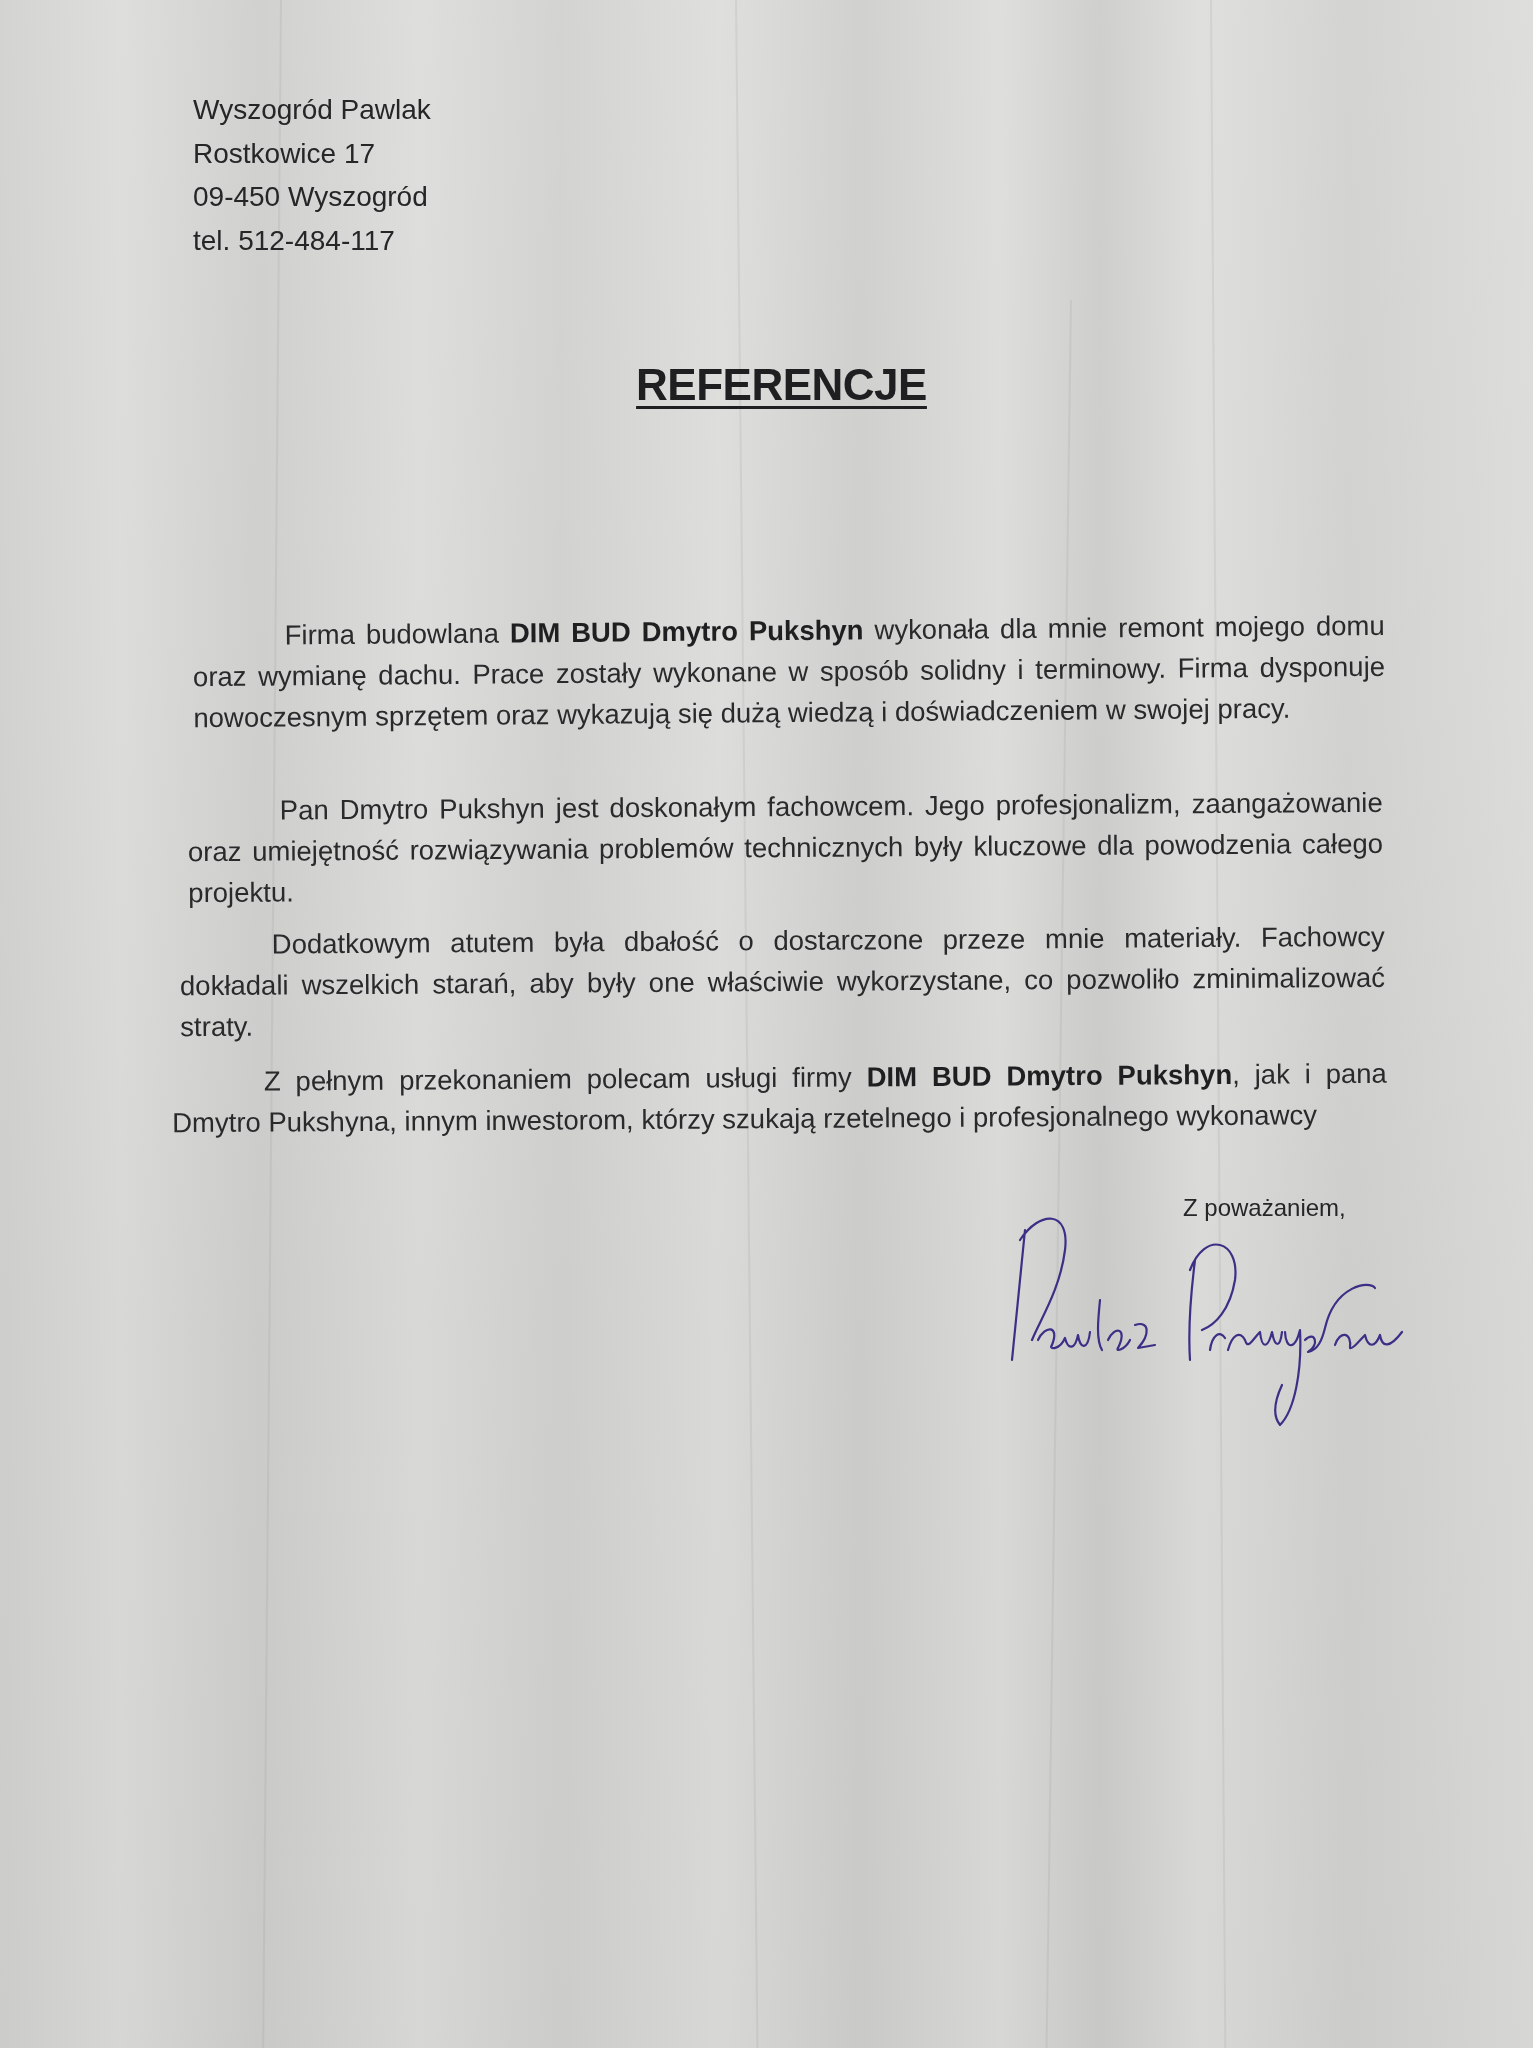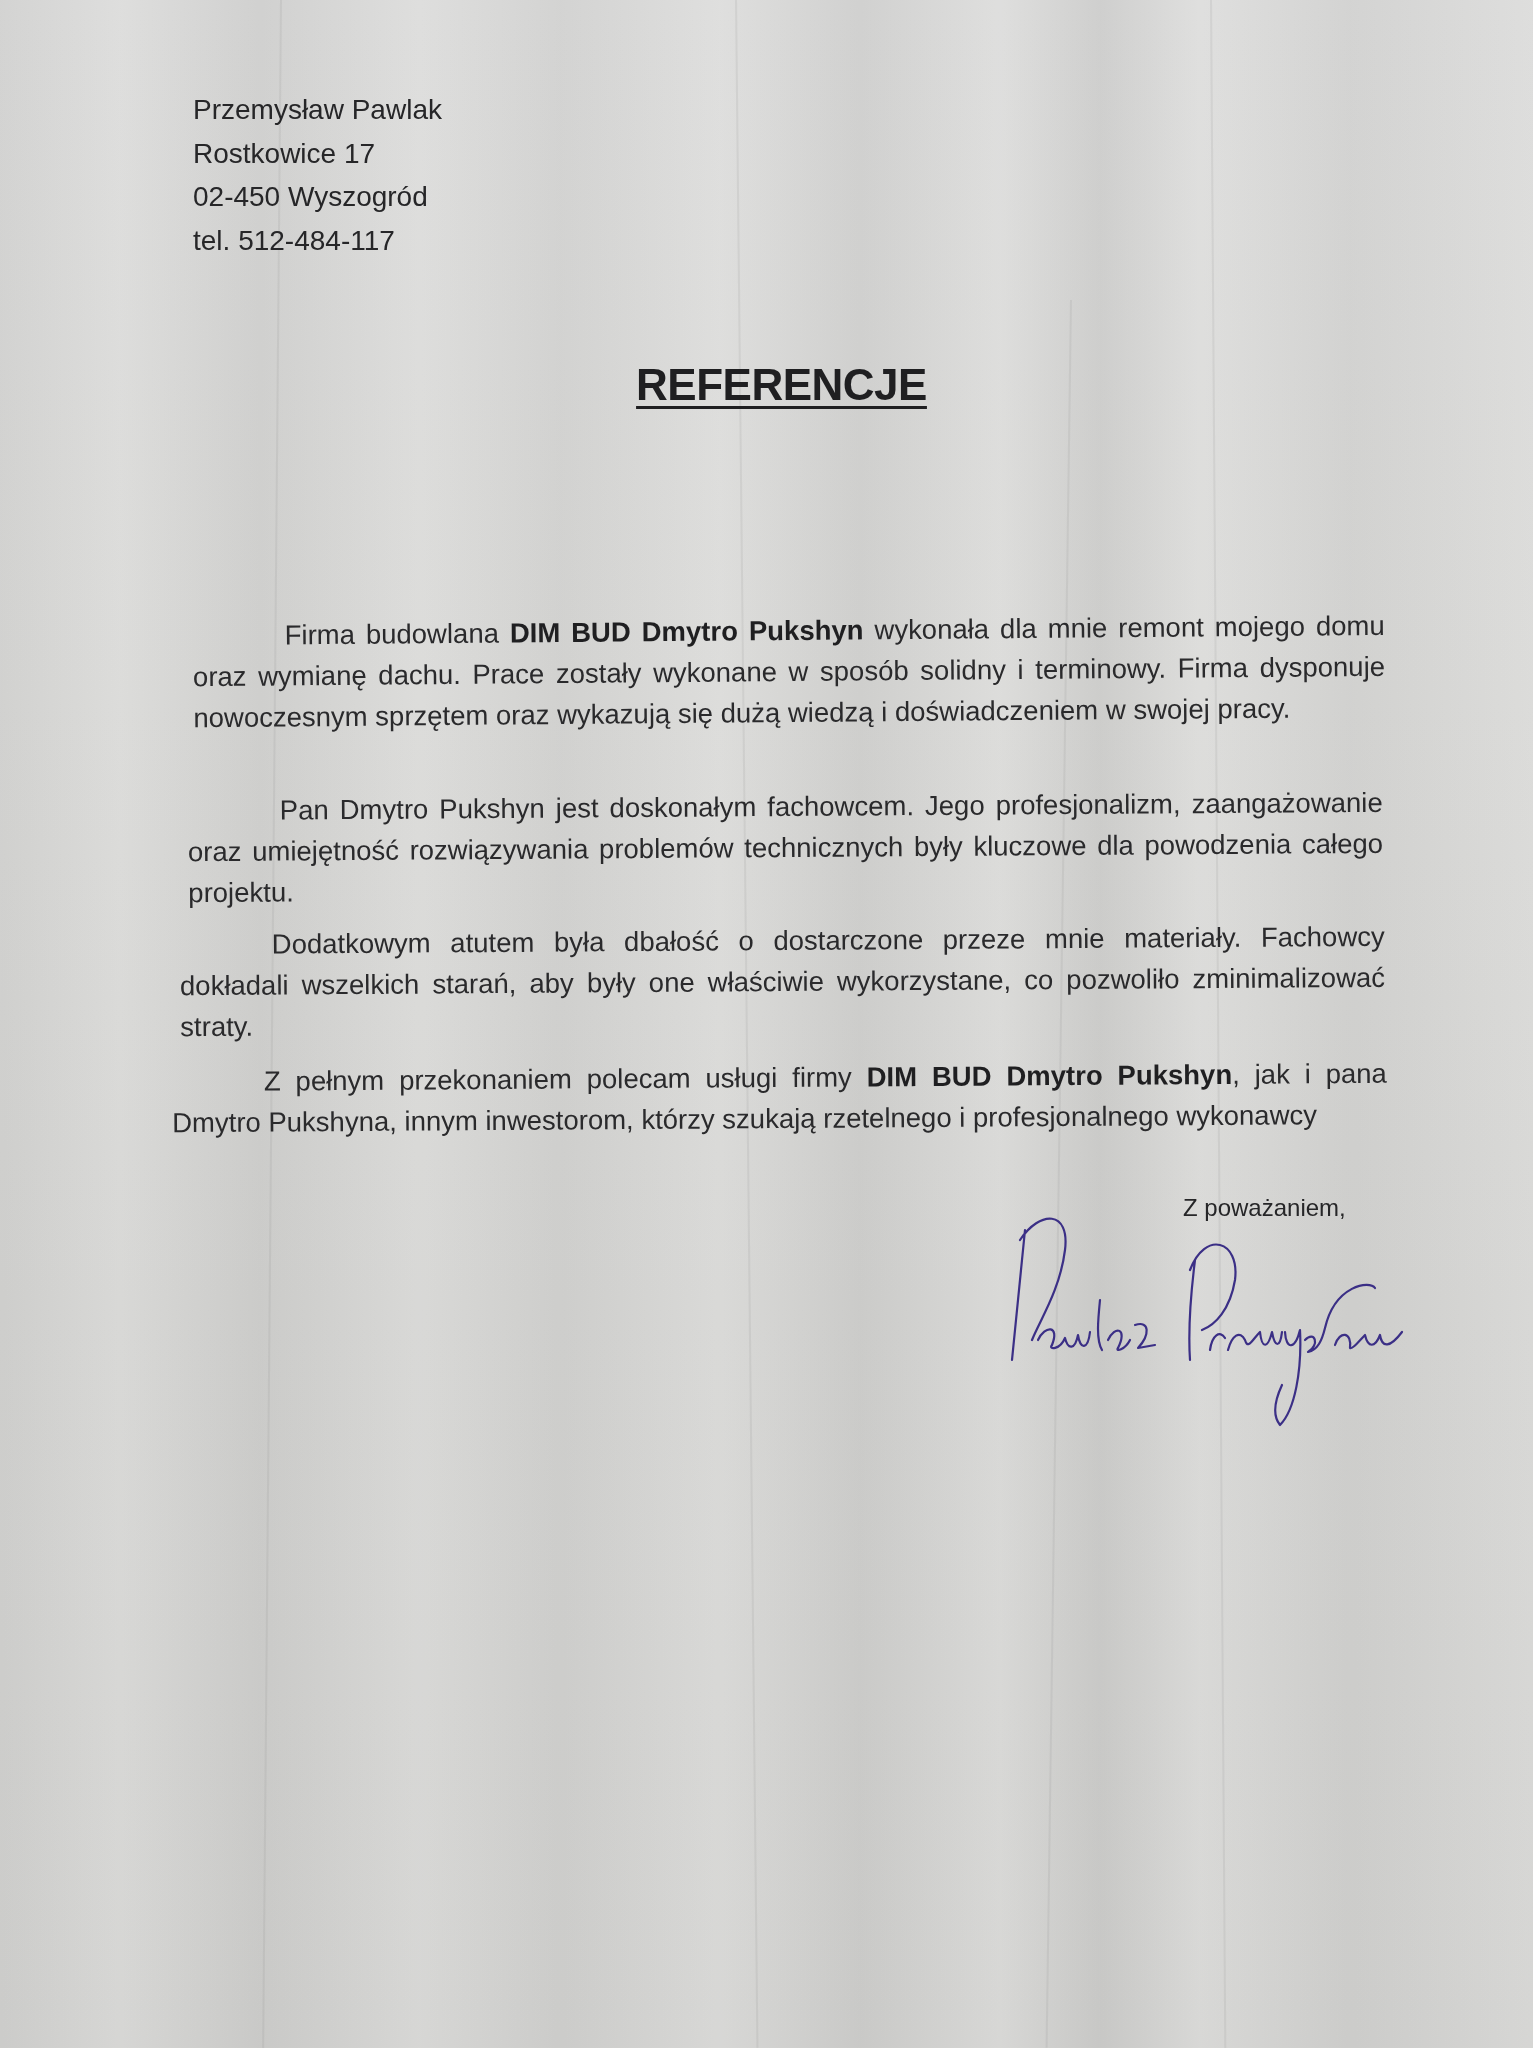--- a/index.html
+++ b/index.html
@@ -95,23 +95,23 @@
 <body>
 
 <div class="paper">
   <div class="crease" style="left:280px;top:0;height:2048px;transform:rotate(0.5deg);"></div>
   <div class="crease" style="left:735px;top:0;height:2048px;transform:rotate(-0.6deg);"></div>
   <div class="crease" style="left:1070px;top:300px;height:1748px;transform:rotate(0.8deg);"></div>
   <div class="crease" style="left:1210px;top:0;height:2048px;transform:rotate(-0.4deg);"></div>
 </div>
 
 <div class="sender">
-  <div>Przemysław Pawlak</div>
+  <div>Wyszogród Pawlak</div>
   <div>Rostkowice 17</div>
-  <div>02-450 Wyszogród</div>
+  <div>09-450 Wyszogród</div>
   <div>tel. 512-484-117</div>
 </div>
 
 <div class="title">
   <span>REFERENCJE</span>
 </div>
 
 <div class="para p1">
   <span class="indent"></span><span>Firma budowlana </span><b>DIM BUD Dmytro Pukshyn</b><span> wykonała dla mnie remont mojego domu oraz wymianę dachu. Prace zostały wykonane w sposób solidny i terminowy. Firma dysponuje nowoczesnym sprzętem oraz wykazują się dużą wiedzą i doświadczeniem w swojej pracy.</span>
 </div>

